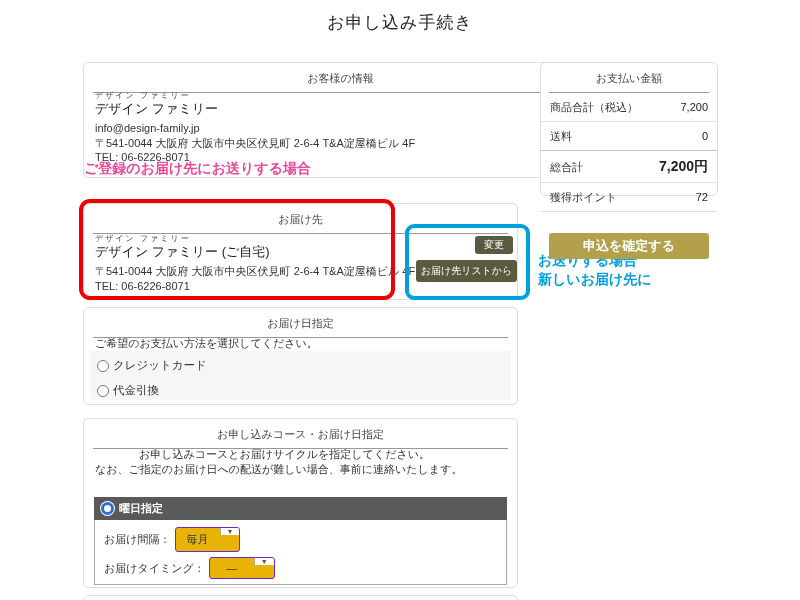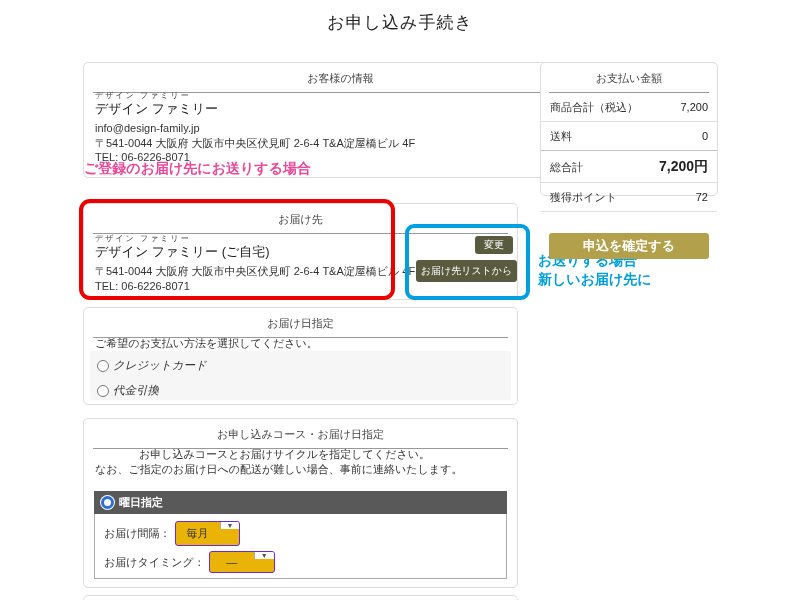--- a/index.html
+++ b/index.html
@@ -44,32 +44,32 @@
     position:absolute;left:405px;top:224px;width:125px;height:76px;box-sizing:border-box;
     border:4px solid #00a0e0;border-radius:9px;pointer-events:none;z-index:5;
   }
   
   #delivery-panel{left:83px;top:203px;width:435px;height:97px;}
   #delivery-change{right:4px;top:32px;width:38px;height:18px;line-height:18px;}
   #delivery-list-btn{right:0px;top:56px;width:101px;height:22px;line-height:22px;}
   
   #payment-panel{left:83px;top:307px;width:435px;height:98px;}
   .pay-instruction{position:absolute;left:11px;top:28px;font-size:11px;color:#333;}
-  .pay-zone{position:absolute;left:6px;right:6px;top:43px;height:49px;background:#f6f6f6;border-radius:2px;font-style:italic;}
+  .pay-zone{position:absolute;left:6px;right:6px;top:43px;height:49px;background:#f6f6f6;border-radius:2px;}
   .pay-option{position:absolute;left:7px;display:flex;align-items:center;cursor:pointer;}
   .pay-option.opt1{top:7px;}
   .pay-option.opt2{top:32px;}
   .radio{width:10px;height:10px;border:1px solid #777;border-radius:50%;background:#fff;margin-right:4px;flex:0 0 auto;}
   .pay-label{font-size:11.5px;color:#333;}
   
   #course-panel{left:83px;top:418px;width:435px;height:170px;}
   .course-text{position:absolute;left:11px;font-size:11px;color:#333;line-height:15px;}
   .course-text.l1{top:28px;margin-left:44px;}
   .course-text.l2{top:43px;}
-  .course-group{position:absolute;left:10px;right:10px;top:72px;}
+  .course-group{position:absolute;left:10px;right:10px;top:78px;}
   .course-bar{
     height:23px;background:#595959;color:#fff;font-size:11px;font-weight:bold;
     display:flex;align-items:center;padding-left:7px;gap:5px;cursor:pointer;
   }
   .radio-on{
     width:7px;height:7px;border-radius:50%;background:#fff;border:3px solid #2a6fd6;
     box-shadow:0 0 0 1px #fff;flex:0 0 auto;
   }
   .course-body{border:1px solid #aaa;border-top:none;height:64px;position:relative;background:#fff;}
   .course-row{position:absolute;left:9px;display:flex;align-items:center;font-size:11px;color:#333;}

